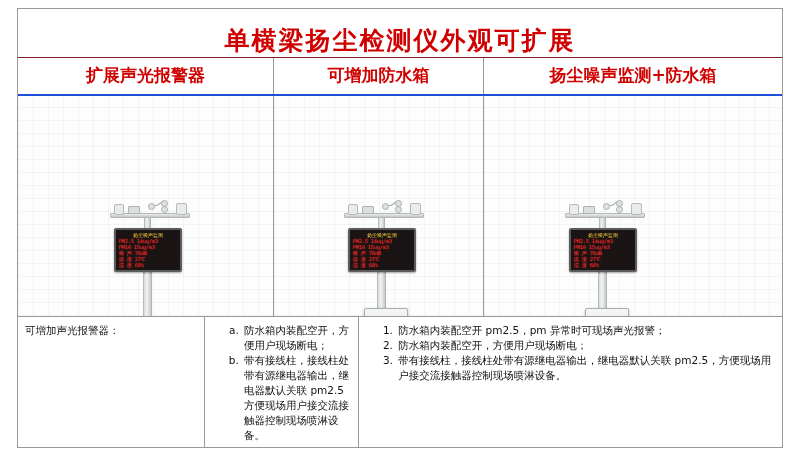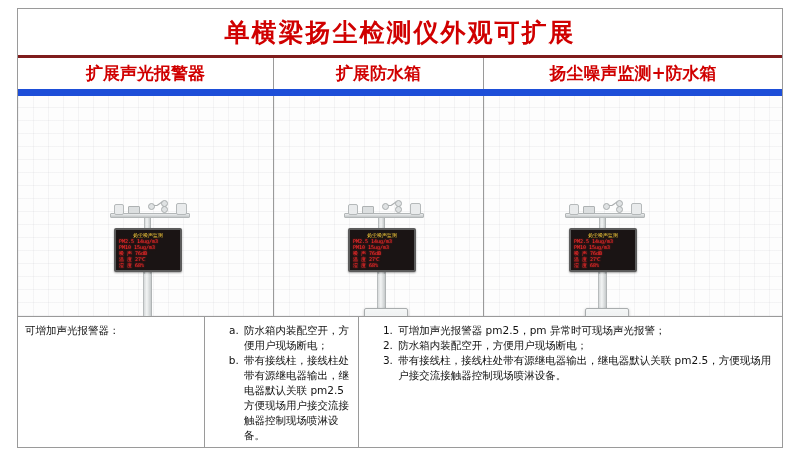--- a/index.html
+++ b/index.html
@@ -27,37 +27,37 @@
     width: 766px;
     height: 440px;
     border: 1px solid #9a9a9a;
     box-sizing: border-box;
     display: flex;
     flex-direction: column;
     background: #fff;
   }
   .title-row {
     height: 50px;
-    border-bottom: 3px solid #7f1d1d;
-    display: flex;
-    align-items: center;
+    border-bottom: 1px solid #7f1d1d;
+    display: flex;
+    align-items: flex-end;
     justify-content: center;
     box-sizing: border-box;
   }
   .title-text {
     color: #d00000;
     font-size: 25px;
     font-weight: bold;
     letter-spacing: 2px;
     font-family: "DejaVu Sans", "Liberation Sans", sans-serif;
   }
   .header-row {
     height: 38px;
     display: flex;
-    border-bottom: 7px solid #1d4ed8;
+    border-bottom: 2px solid #1d4ed8;
     box-sizing: border-box;
   }
   .header-cell {
     display: flex;
     align-items: center;
     justify-content: center;
     color: #d00000;
     font-size: 17px;
     font-weight: bold;
     box-sizing: border-box;
@@ -216,21 +216,21 @@
 
 <div class="page">
   <div class="sheet">
 
     <div class="title-row">
       <div class="title-text">单横梁扬尘检测仪外观可扩展</div>
     </div>
 
     <div class="header-row">
       <div class="header-cell col1">扩展声光报警器</div>
-      <div class="header-cell col2">扩展防水箱</div>
+      <div class="header-cell col2">可增加防水箱</div>
       <div class="header-cell col3">扬尘噪声监测+防水箱</div>
     </div>
 
     <div class="image-row">
 
       <div class="image-cell col1">
         <div class="wm"></div>
         <div class="device">
           <div class="pole" style="left:125px; top:175px; width:7px; height:105px;"></div>
           <div class="pole" style="left:126px; top:118px; width:5px; height:60px;"></div>
@@ -339,21 +339,21 @@
 
       <div class="text-cell col2">
         <ol class="listing alpha">
           <li>防水箱内装配空开，方便用户现场断电；</li>
           <li>带有接线柱，接线柱处带有源继电器输出，继电器默认关联 pm2.5 方便现场用户接交流接触器控制现场喷淋设备。</li>
         </ol>
       </div>
 
       <div class="text-cell col3">
         <ol class="listing num">
-          <li>可增加声光报警器 pm2.5，pm 异常时可现场声光报警；</li>
+          <li>防水箱内装配空开 pm2.5，pm 异常时可现场声光报警；</li>
           <li>防水箱内装配空开，方便用户现场断电；</li>
           <li>带有接线柱，接线柱处带有源继电器输出，继电器默认关联 pm2.5，方便现场用户接交流接触器控制现场喷淋设备。</li>
         </ol>
       </div>
     </div>
 
   </div>
 </div>
 
 </body></html>

